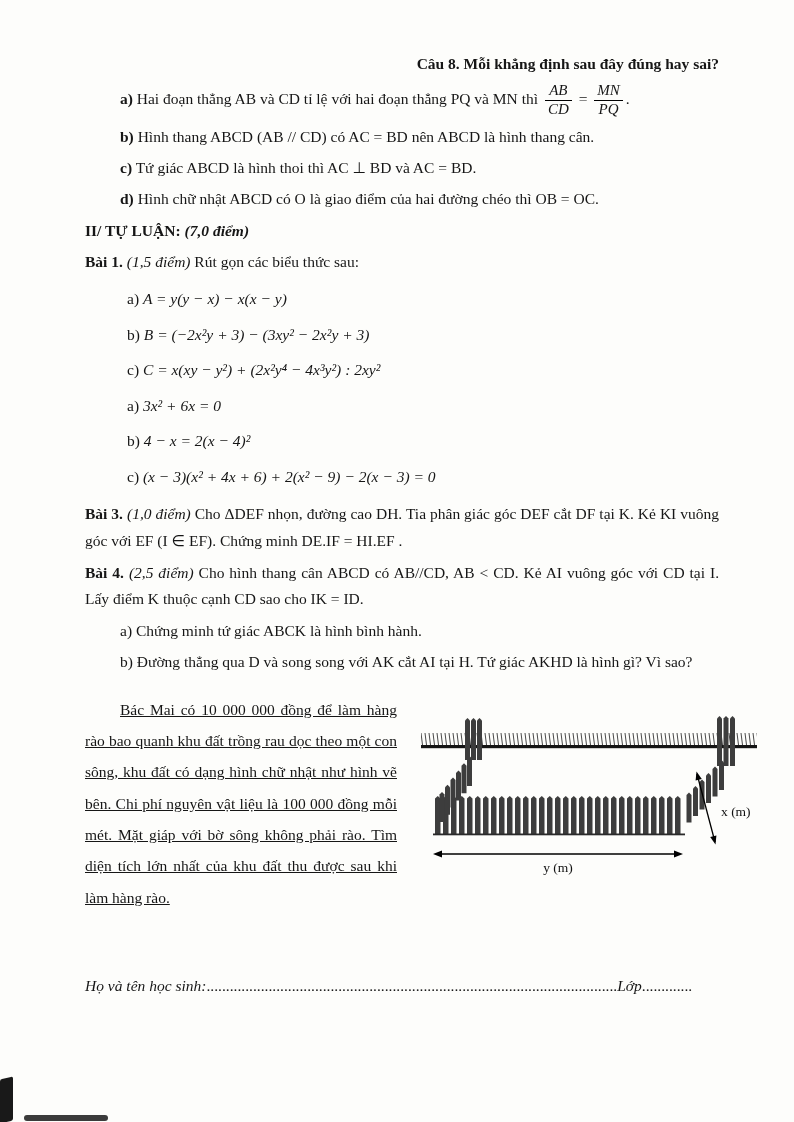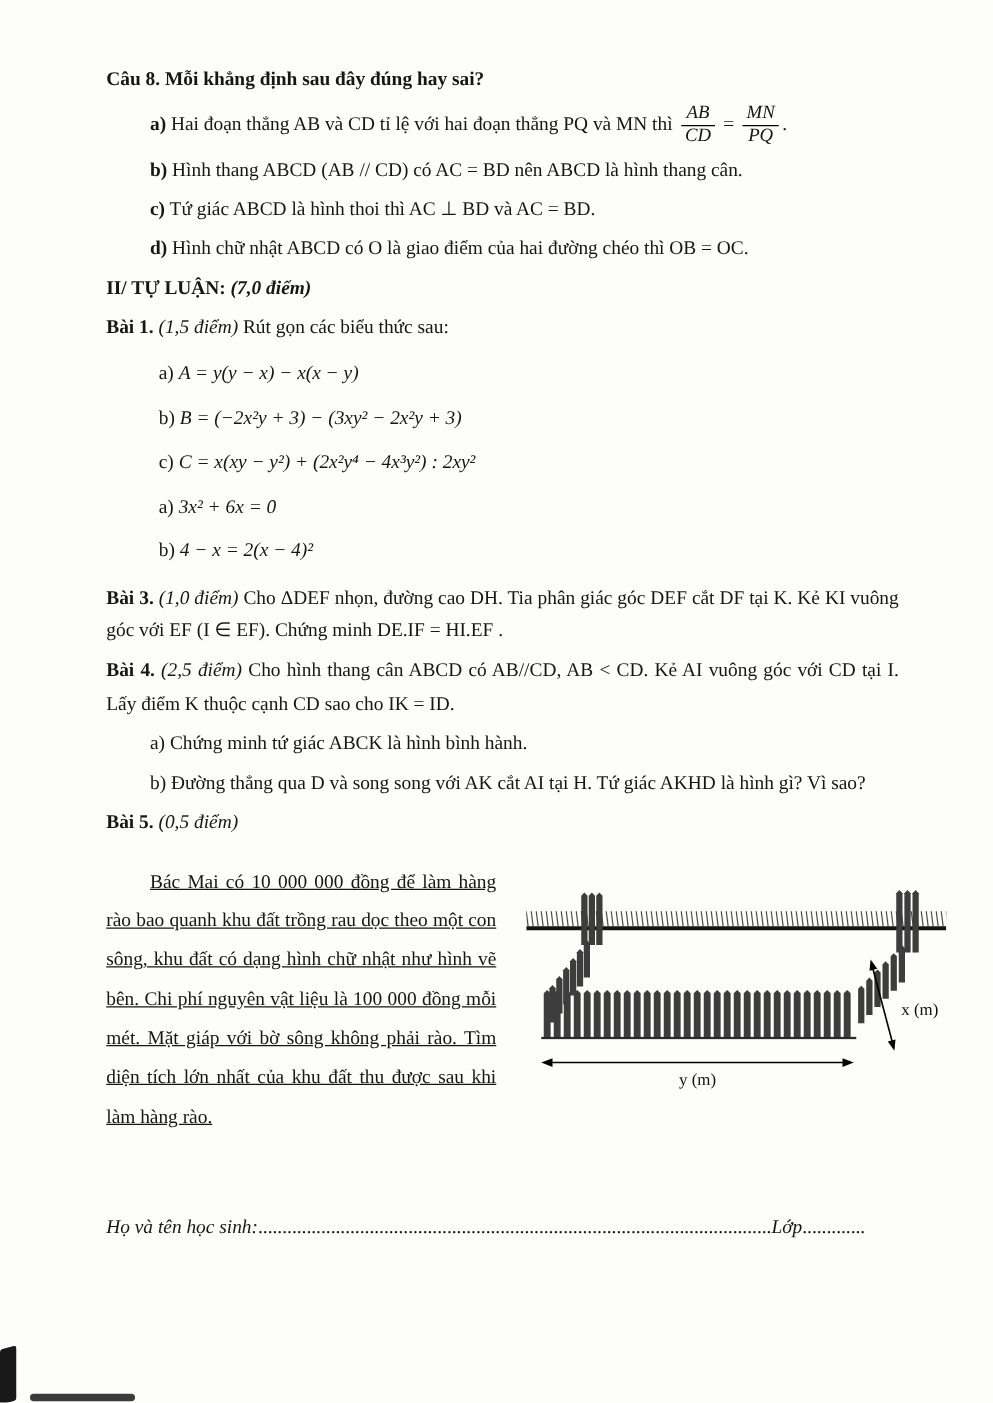--- a/index.html
+++ b/index.html
@@ -7,21 +7,21 @@
     width: 794px; height: 1122px;
     background: #fdfdfb;
     font-family: "Liberation Serif", serif;
     font-size: 15.5px;
     color: #161616;
     position: relative;
     overflow: hidden;
   }
   .page { padding: 46px 75px 0 85px; }
   p { margin: 0; }
-  .b  { font-weight: bold; }
+  .b  { font-weight: bold; text-align: right; }
   .i  { font-style: italic; }
   .bi { font-weight: bold; font-style: italic; }
   .line   { margin: 5px 0; line-height: 1.7; }
   .ind    { margin-left: 35px; }
   .exline { margin: 13px 0 13px 42px; line-height: 1.45; }
   .expr   { font-style: italic; }
   .para   { text-align: justify; line-height: 1.72; margin: 5px 0; }
   .hang   { text-indent: 35px; }
   .frac {
     display: inline-block; vertical-align: middle; text-align: center;
@@ -77,38 +77,38 @@
   <p class="exline">
     <span>c)</span> <span class="expr">C = x(xy − y²) + (2x²y⁴ − 4x³y²) : 2xy²</span>
   </p>
 
   <p class="exline">
     <span>a)</span> <span class="expr">3x² + 6x = 0</span>
   </p>
   <p class="exline">
     <span>b)</span> <span class="expr">4 − x = 2(x − 4)²</span>
   </p>
+  <p class="exline">
+    <span>c)</span> <span class="expr">(x − 3)(x² + 4x + 6) + 2(x² − 9) − 2(x − 3) = 0</span>
+  </p>
 
   <p class="para">
     <span class="b">Bài 3.</span><span class="i"> (1,0 điểm)</span><span> Cho ΔDEF nhọn, đường cao DH. Tia phân giác góc DEF cắt DF tại K. Kẻ KI vuông góc với EF (I ∈ EF). Chứng minh DE.IF = HI.EF .</span>
   </p>
 
   <p class="para">
     <span class="b">Bài 4.</span><span class="i"> (2,5 điểm)</span><span> Cho hình thang cân ABCD có AB//CD, AB &lt; CD. Kẻ AI vuông góc với CD tại I. Lấy điểm K thuộc cạnh CD sao cho IK = ID.</span>
   </p>
   <p class="line ind">
     <span>a)</span><span> Chứng minh tứ giác ABCK là hình bình hành.</span>
   </p>
   <p class="para hang">
     <span>b)</span><span> Đường thẳng qua D và song song với AK cắt AI tại H. Tứ giác AKHD là hình gì? Vì sao?</span>
   </p>
 
-  <p class="line">
-    <span class="b">Bài 5.</span><span class="i"> (0,5 điểm)</span>
-  </p>
 
   <div class="bai5-wrap">
     <p class="bai5-text hang">Bác Mai có 10 000 000 đồng để làm hàng rào bao quanh khu đất trồng rau dọc theo một con sông, khu đất có dạng hình chữ nhật như hình vẽ bên. Chi phí nguyên vật liệu là 100 000 đồng mỗi mét. Mặt giáp với bờ sông không phải rào. Tìm diện tích lớn nhất của khu đất thu được sau khi làm hàng rào.</p>
     <div class="figure">
       <svg id="fence-svg" width="336" height="160" viewBox="0 0 336 160">
         <g id="hatch-layer">
             <line x1="0" y1="17" x2="1.5" y2="29" stroke="#4a4a4a" stroke-width="1"></line>
             <line x1="4" y1="17" x2="5.5" y2="29" stroke="#4a4a4a" stroke-width="1"></line>
             <line x1="8" y1="17" x2="9.5" y2="29" stroke="#4a4a4a" stroke-width="1"></line>
             <line x1="12" y1="17" x2="13.5" y2="29" stroke="#4a4a4a" stroke-width="1"></line>

